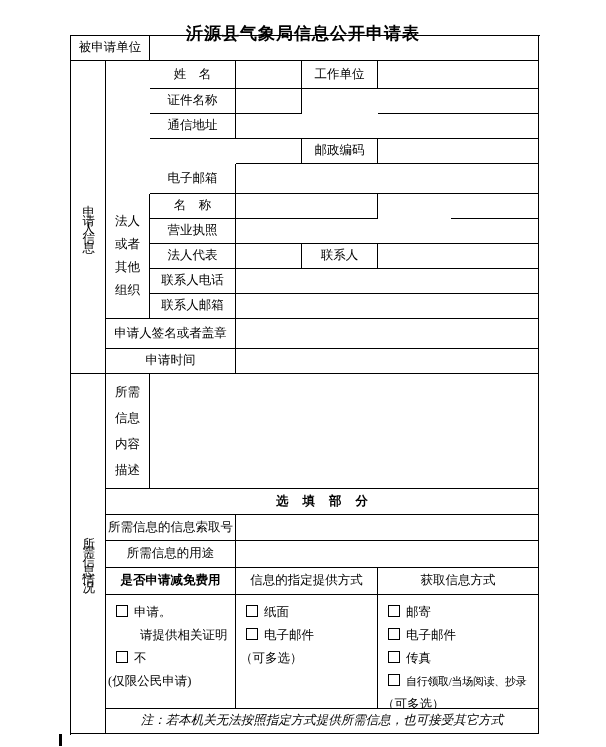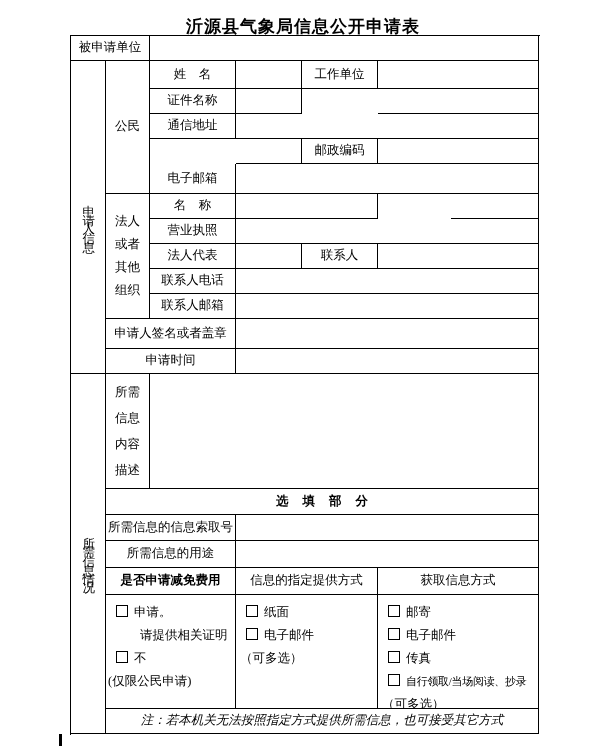--- a/index.html
+++ b/index.html
@@ -2,21 +2,21 @@
 <html><head>
 <meta charset="utf-8">
 <style>
   html,body { margin:0; padding:0; }
   body {
     width:606px; height:747px; position:relative; background:#ffffff;
     font-family:"Liberation Serif","DejaVu Serif",serif;
     color:#000;
   }
   .page-title {
-    position:absolute; top:15px; left:0; width:606px;
+    position:absolute; top:22px; left:0; width:606px;
     text-align:center; font-size:17px; font-weight:bold; letter-spacing:1px;
     font-family:"Liberation Sans","DejaVu Sans",sans-serif;
   }
   .form-grid {
     position:absolute; left:70px; top:35px; width:469px; height:699px;
     display:grid;
     grid-template-columns:35px 44px 86px 66px 76px 73px 88px;
     grid-template-rows:25px 28px 25px 25px 25px 30px 25px 25px 25px 25px 25px 30px 25px 115px 26px 26px 27px 27px 114px 25px;
     border-top:1px solid #000; border-left:1px solid #000;
     font-size:12.5px;
@@ -60,21 +60,20 @@
 
 <div class="form-grid">
 
   <div class="cell" style="grid-column:1/3;grid-row:1;">被申请单位</div>
   <div class="cell" style="grid-column:3/8;grid-row:1;"></div>
 
   <div class="cell" style="grid-column:1;grid-row:2/14;">
       <span class="vtext">申请人信息</span>
     </div>
 
-  <div class="cell" style="grid-column:2;grid-row:2/7;">公民</div>
 
   <div class="cell" style="grid-column:3;grid-row:2;">姓　名</div>
   <div class="cell" style="grid-column:4;grid-row:2;"></div>
   <div class="cell" style="grid-column:5;grid-row:2;">工作单位</div>
   <div class="cell" style="grid-column:6/8;grid-row:2;"></div>
 
   <div class="cell" style="grid-column:3;grid-row:3;">证件名称</div>
   <div class="cell" style="grid-column:4;grid-row:3;"></div>
   <div class="cell" style="grid-column:6/8;grid-row:3;"></div>
 

